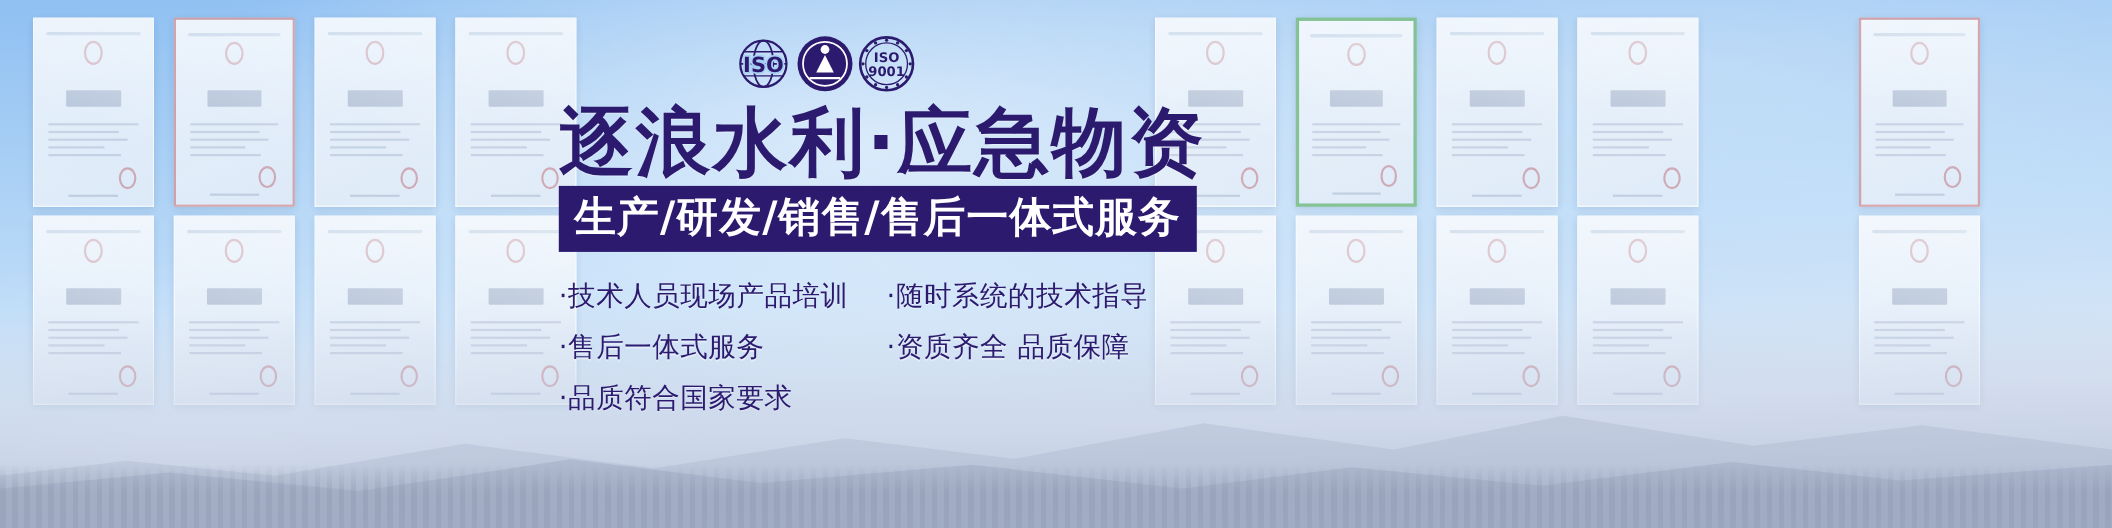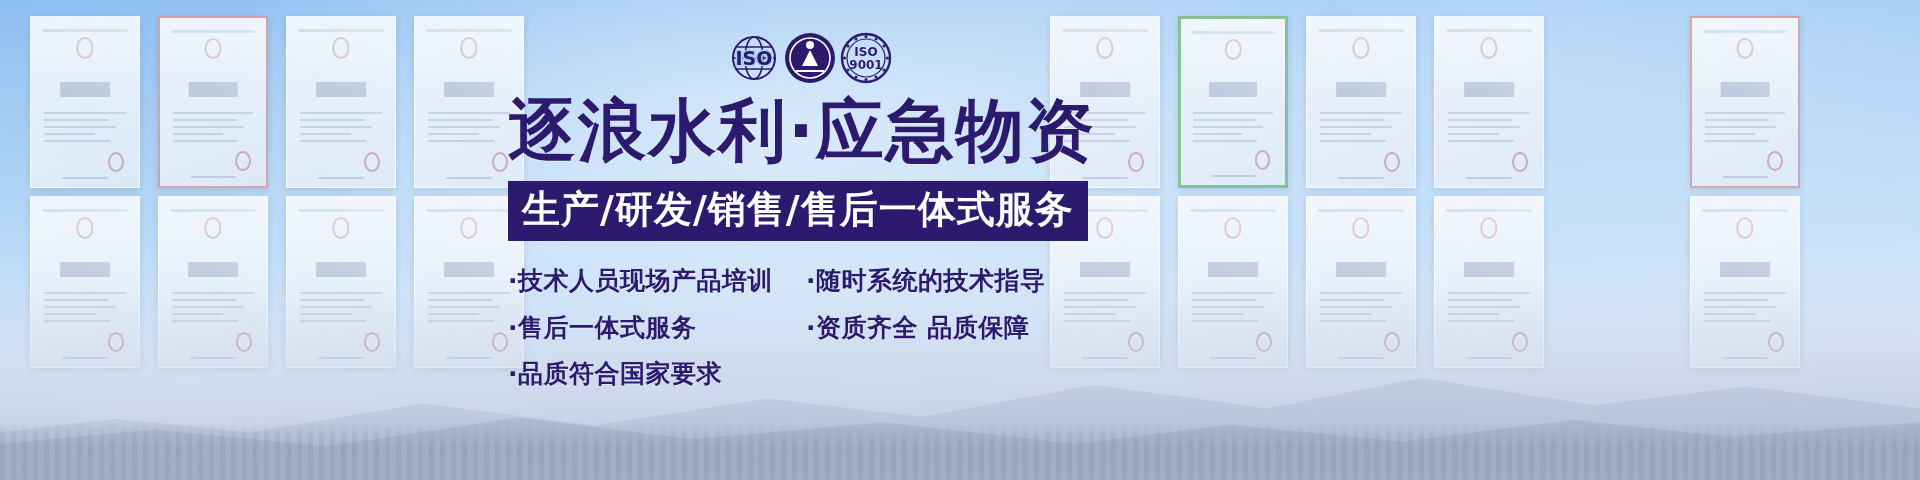--- a/index.html
+++ b/index.html
@@ -109,21 +109,21 @@
     mask-image:linear-gradient(180deg,rgba(0,0,0,0) 0%,rgba(0,0,0,.9) 45%,#000 100%);
   }
   .haze{
     position:absolute; left:0; right:0; bottom:0; height:200px;
     background:linear-gradient(180deg,rgba(205,214,232,0) 0%,rgba(198,208,228,.55) 55%,rgba(178,190,214,.75) 100%);
     pointer-events:none;
   }
 
   
   .badges{
-    position:absolute; left:726px; top:30px;
+    position:absolute; left:666px; top:30px;
     display:flex; align-items:center; 
     z-index:6;
   }
   .badge{ position:relative; width:56px; height:56px; }
   .badge svg{ display:block; width:56px; height:56px; }
 
   
   .copy{
     position:absolute; left:508px; top:96px;
     width:570px;
@@ -133,41 +133,41 @@
     font-family:"DejaVu Sans","Liberation Sans",sans-serif;
     font-weight:bold;
     font-size:68px;
     line-height:1.02;
     letter-spacing:2px;
     color:#2b1a6e;
     white-space:nowrap;
     text-shadow:0 1px 0 rgba(255,255,255,.35);
   }
   .subbar{
-    margin-top:16px;
+    margin-top:4px;
     background:#2b1a6e;
     color:#ffffff;
     font-weight:bold;
     font-size:38px;
     line-height:1.3;
     letter-spacing:1px;
     padding:4px 14px 6px 14px;
     display:inline-block;
     white-space:nowrap;
   }
   .features{
     margin-top:26px;
     display:grid;
     grid-template-columns:280px 240px;
     row-gap:18px;
     column-gap:18px;
   }
   .feat{
     color:#2b1a6e;
-    font-weight:bold;
+    font-weight:normal;
     font-size:25px;
     line-height:1.15;
     letter-spacing:.5px;
     white-space:nowrap;
     text-shadow:0 1px 0 rgba(255,255,255,.4);
   }
 </style>
 </head>
 <body>
 

